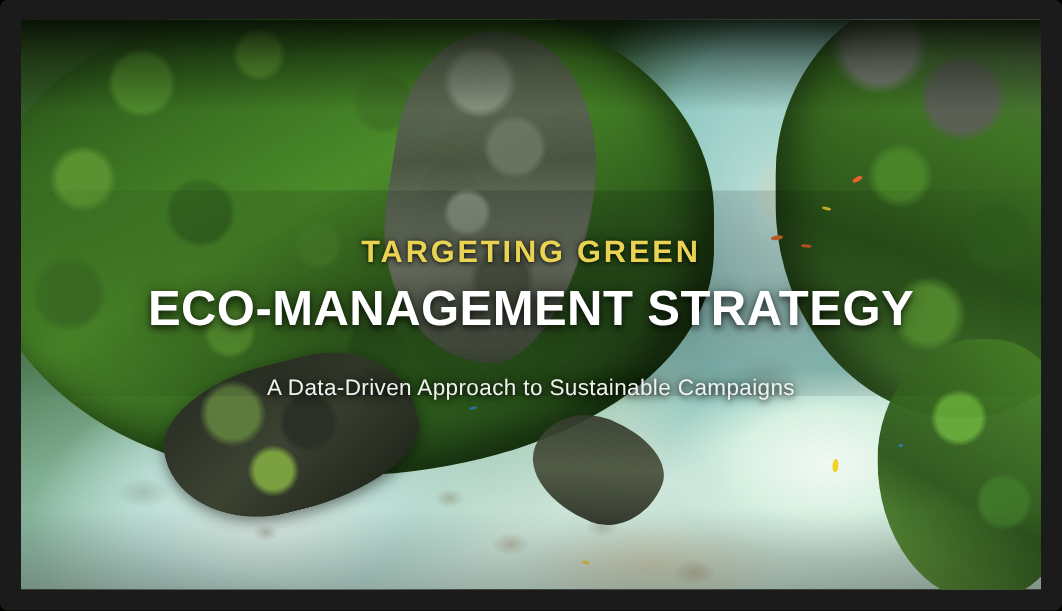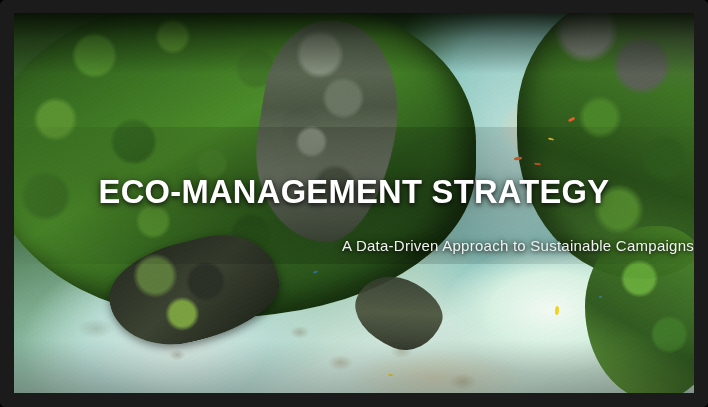--- a/index.html
+++ b/index.html
@@ -204,21 +204,20 @@
     transform:scaleX(.99);
   }
   .subtitle {
     margin-top:24px;
     font-size:15px;
     font-weight:normal;
     letter-spacing:.25px;
     color:#f0f2ef;
     text-shadow:0 1px 4px rgba(0,0,0,.78), 0 0 9px rgba(0,0,0,.5);
     line-height:1.3;
-    text-align:right;
   }
 </style>
 </head>
 <body>
 
 <div class="frame">
   <div class="frame-inner">
 
     <div class="photo">
       <div class="layer-water"></div>
@@ -239,18 +238,19 @@
       <div class="boat b6"></div>
       <div class="boat b7"></div>
       <div class="boat b8"></div>
 
       <div class="layer-grain"></div>
       <div class="layer-title-scrim"></div>
       <div class="layer-vignette"></div>
     </div>
 
     <div class="title-block">
+      <div class="eyebrow">TARGETING GREEN</div>
       <div class="headline">ECO-MANAGEMENT STRATEGY</div>
       <div class="subtitle">A Data-Driven Approach to Sustainable Campaigns</div>
     </div>
 
   </div>
 </div>
 
 </body></html>

